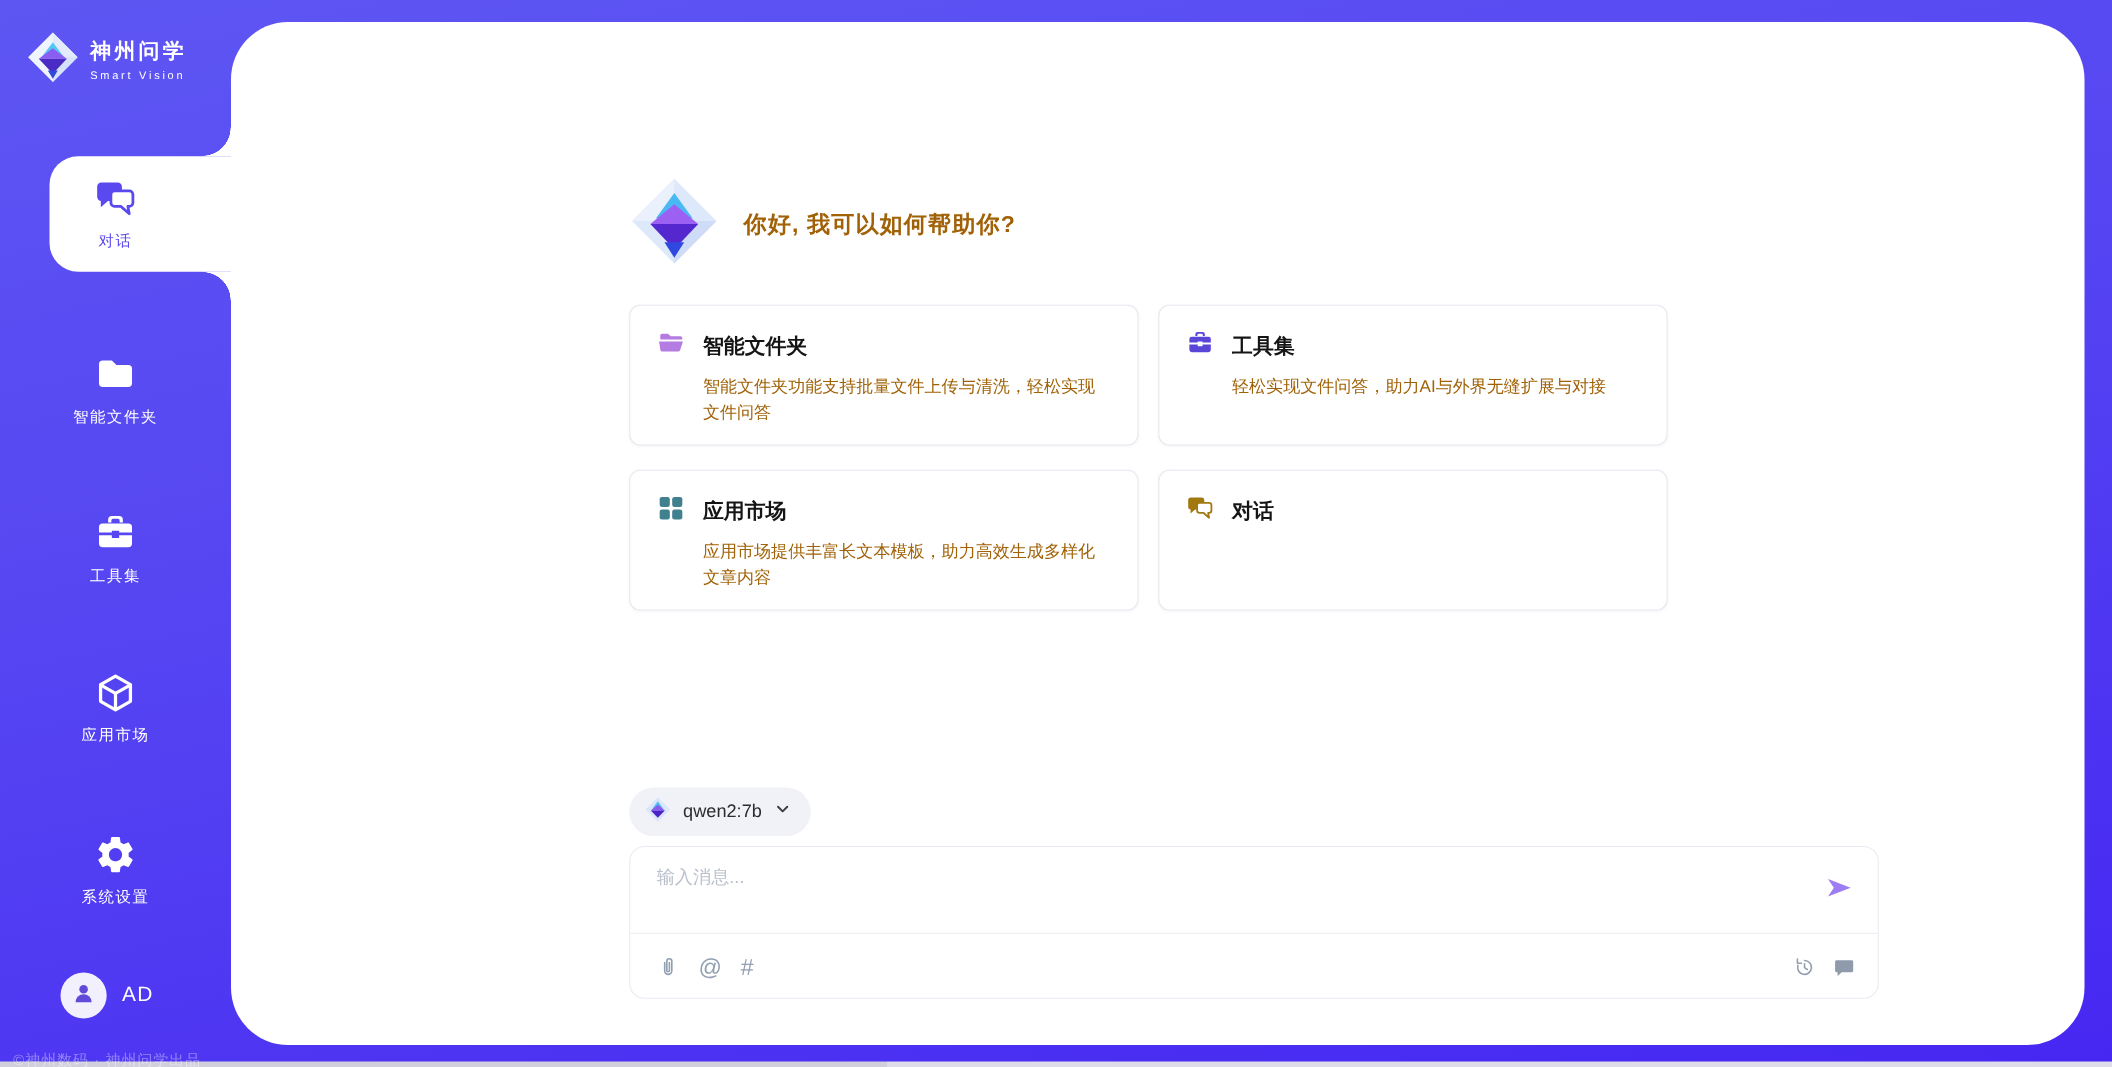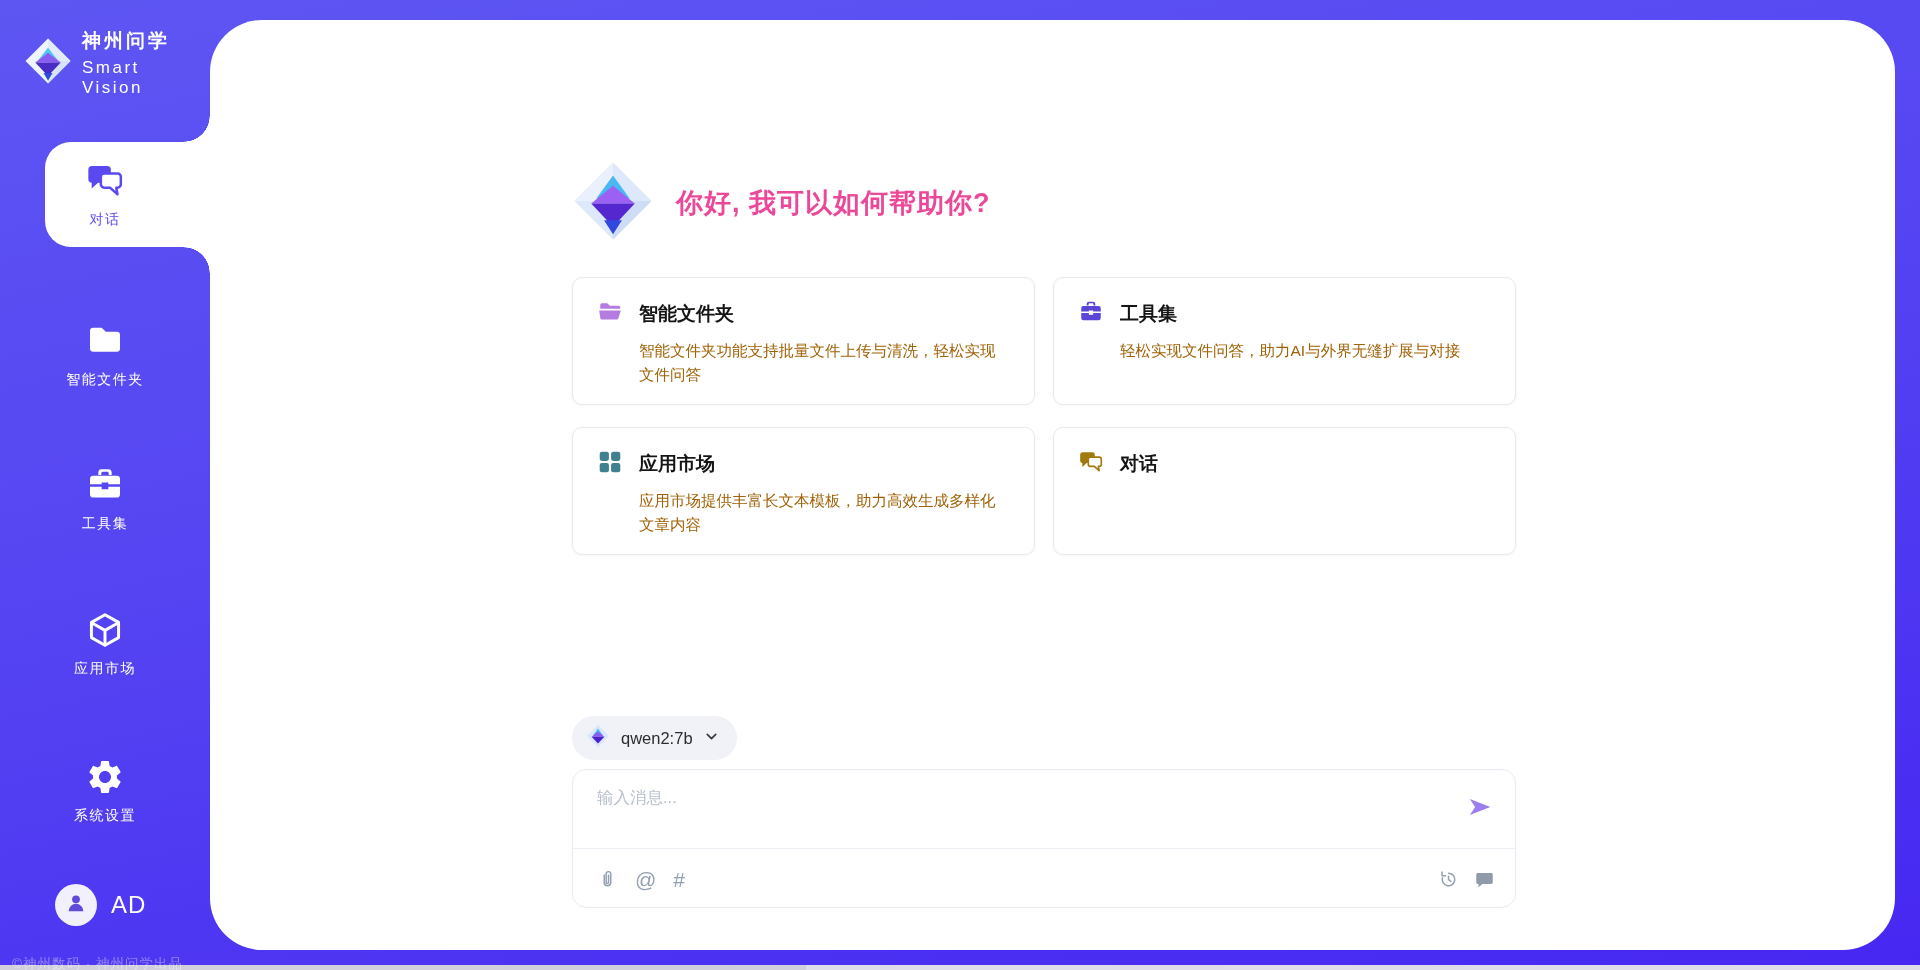--- a/index.html
+++ b/index.html
@@ -7,21 +7,21 @@
   body {
     position:relative; overflow:hidden;
     font-family:"Liberation Sans","DejaVu Sans",sans-serif;
     background:linear-gradient(168deg,#5e56f3 0%,#5443f2 48%,#4627f2 100%);
   }
 
   
   .sidebar { position:absolute; left:0; top:12px; width:182px; height:970px; z-index:2; }
   .brand { position:absolute; left:24px; top:16px; display:flex; align-items:center; gap:10px; }
   .brand-cn { color:#fff; font-size:19px; font-weight:bold; letter-spacing:3px; }
-  .brand-en { color:#fff; font-size:17px; letter-spacing:2.5px; margin-top:4px; }
+  .brand-en { color:#fff; font-size:10px; letter-spacing:2.5px; margin-top:4px; }
 
   .nav-item { position:absolute; left:0; width:210px; display:flex; flex-direction:column;
               align-items:center; justify-content:center; gap:9px; cursor:pointer; }
   .nav-item .nav-icon { width:42px; height:42px; display:flex; align-items:center; justify-content:center; position:relative; z-index:1; }
   .nav-item .nav-label { font-size:14px; color:#fff; letter-spacing:1.5px; position:relative; z-index:1; }
 
   #nav-chat { top:130px; height:105px; }
   #nav-chat .nav-label { color:#5b49f0; }
   #nav-folders  { top:297px; height:90px; }
   #nav-tools    { top:441px; height:90px; }
@@ -31,46 +31,46 @@
   .tab-bubble { position:absolute; left:45px; right:0; top:0; bottom:0;
                 background:#fff; border-radius:26px 0 0 26px; z-index:0; }
   .tab-bubble::before { content:""; position:absolute; right:0; top:-26px; width:26px; height:26px;
       background:radial-gradient(circle 26px at 0 0, rgba(0,0,0,0) 0 25.4px, #fff 25.8px); }
   .tab-bubble::after  { content:""; position:absolute; right:0; bottom:-26px; width:26px; height:26px;
       background:radial-gradient(circle 26px at 0 100%, rgba(0,0,0,0) 0 25.4px, #fff 25.8px); }
 
   .user-row { position:absolute; left:55px; top:872px; display:flex; align-items:center; gap:14px; }
   .avatar { width:42px; height:42px; border-radius:50%; background:#f3f0fe;
             display:flex; align-items:center; justify-content:center; cursor:pointer; }
-  .user-name { color:#fff; font-size:24px; letter-spacing:1px; }
+  .user-name { color:#fff; font-size:19px; letter-spacing:1px; }
   .side-footer { position:absolute; left:12px; bottom:9px; color:rgba(255,255,255,.38);
                  font-size:13.5px; letter-spacing:1px; white-space:nowrap; }
 
   
   .panel { position:absolute; left:210px; top:20px; width:1685px; height:930px;
            background:#fff; border-radius:52px; z-index:1; }
   .content { position:absolute; left:362px; top:0; width:944px; height:100%; }
 
   .greeting { position:absolute; left:0; top:140px; display:flex; align-items:center; gap:22px; }
-  .greeting-text { font-size:27px; font-weight:bold; color:#ec4899; letter-spacing:1px; }
+  .greeting-text { font-size:21px; font-weight:bold; color:#a16207; letter-spacing:1px; }
 
   .cards { position:absolute; left:0; top:257px; width:944px;
            display:grid; grid-template-columns:463px 463px; gap:22px 18px; }
   .card { height:128px; background:#fff; border:1px solid #e7e9ef; border-radius:10px;
           padding:21px 24px; box-shadow:0 1px 3px rgba(25,35,70,.04); cursor:pointer; }
   .card-head { display:flex; align-items:center; gap:16px; }
   .card-title { font-size:19px; font-weight:bold; color:#151515; }
   .card-desc { margin:10px 0 0 42px; font-size:15.5px; line-height:24px; color:#a16207; }
 
   .model-pill { position:absolute; left:0; top:696px; height:44px; display:inline-flex;
                 align-items:center; gap:11px; background:#f1f2f7; border-radius:22px;
                 padding:0 18px 0 14px; cursor:pointer; }
   .model-name { font-size:16.5px; color:#2c2c2c;text-align:center; }
 
-  .composer { position:absolute; left:0; top:749px; width:944px; height:139px;
+  .composer { position:absolute; left:0; top:749px; width:1136px; height:139px;
               background:#fff; border:1.5px solid #e9ebf2; border-radius:14px; }
   .composer textarea { position:absolute; left:24px; top:17px; width:840px; height:56px;
               border:none; outline:none; resize:none; font-size:16.5px; color:#333;
               font-family:"Liberation Sans","DejaVu Sans",sans-serif; background:transparent; }
   .composer textarea::placeholder { color:#b9c0cd; }
   .send-btn { position:absolute; right:20px; top:24px; width:30px; height:30px; cursor:pointer;
               display:flex; align-items:center; justify-content:center; }
   .composer-divider { position:absolute; left:0; right:0; top:78px; height:1px; background:#edeff4; }
   .composer-tools { position:absolute; left:24px; top:90px; height:38px;
                     display:flex; align-items:center; gap:17px; }

